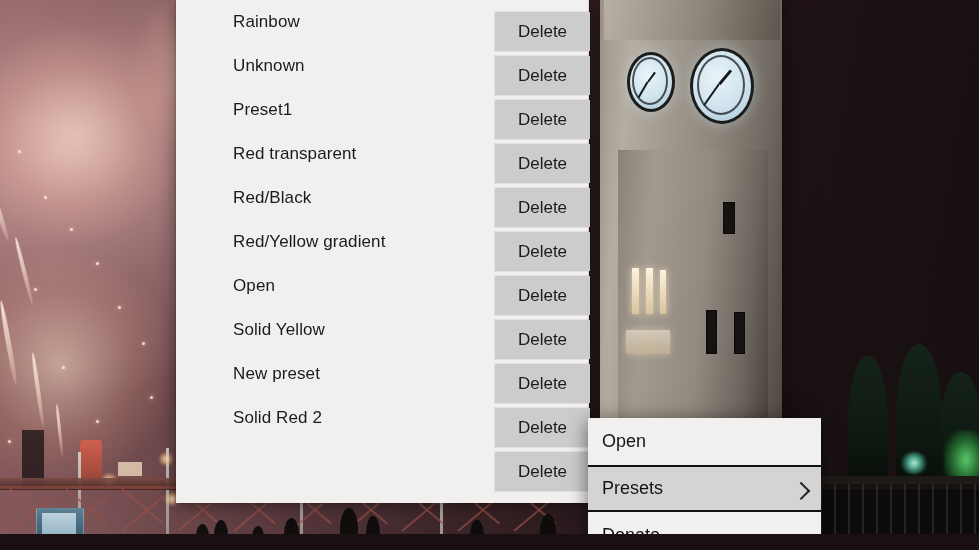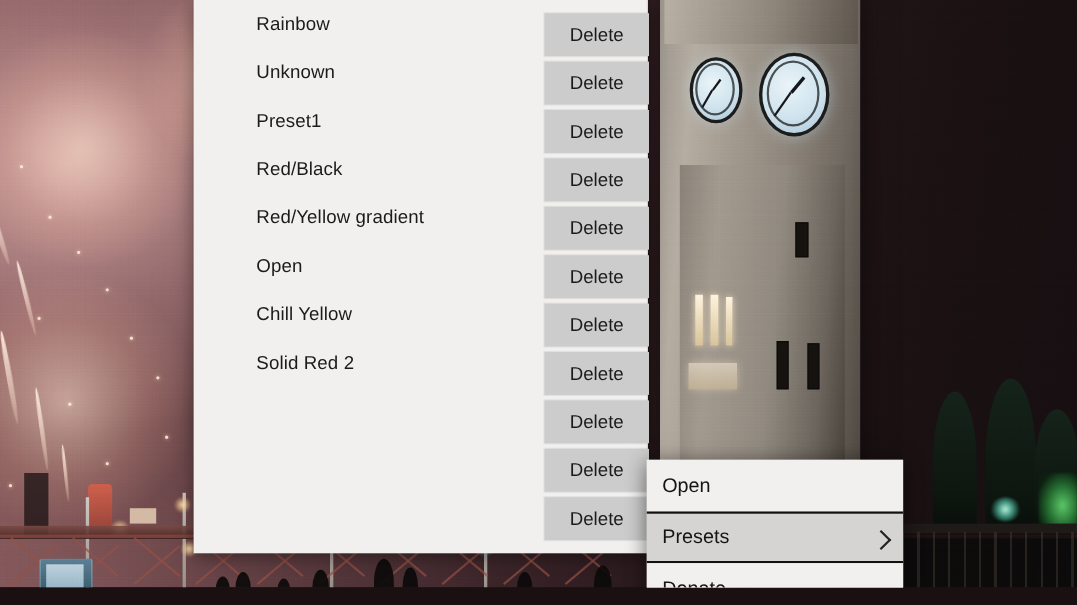--- a/index.html
+++ b/index.html
@@ -415,30 +415,36 @@
         <div class="preset-row">
           <span class="preset-name">Rainbow</span>
         </div>
         <div class="preset-row">
           <span class="preset-name">Unknown</span>
         </div>
         <div class="preset-row">
           <span class="preset-name">Preset1</span>
         </div>
         <div class="preset-row">
+          <span class="preset-name">Red transparent</span>
+        </div>
+        <div class="preset-row">
           <span class="preset-name">Red/Black</span>
         </div>
         <div class="preset-row">
           <span class="preset-name">Red/Yellow gradient</span>
         </div>
         <div class="preset-row">
           <span class="preset-name">Open</span>
         </div>
         <div class="preset-row">
-          <span class="preset-name">Chill Yellow</span>
+          <span class="preset-name">Solid Yellow</span>
+        </div>
+        <div class="preset-row">
+          <span class="preset-name">New preset</span>
         </div>
         <div class="preset-row">
           <span class="preset-name">Solid Red 2</span>
         </div>
       </div>
   </div>
 
   <div class="delete-col" id="delete-col">
       <button class="del-btn">Delete</button>
       <button class="del-btn">Delete</button>

